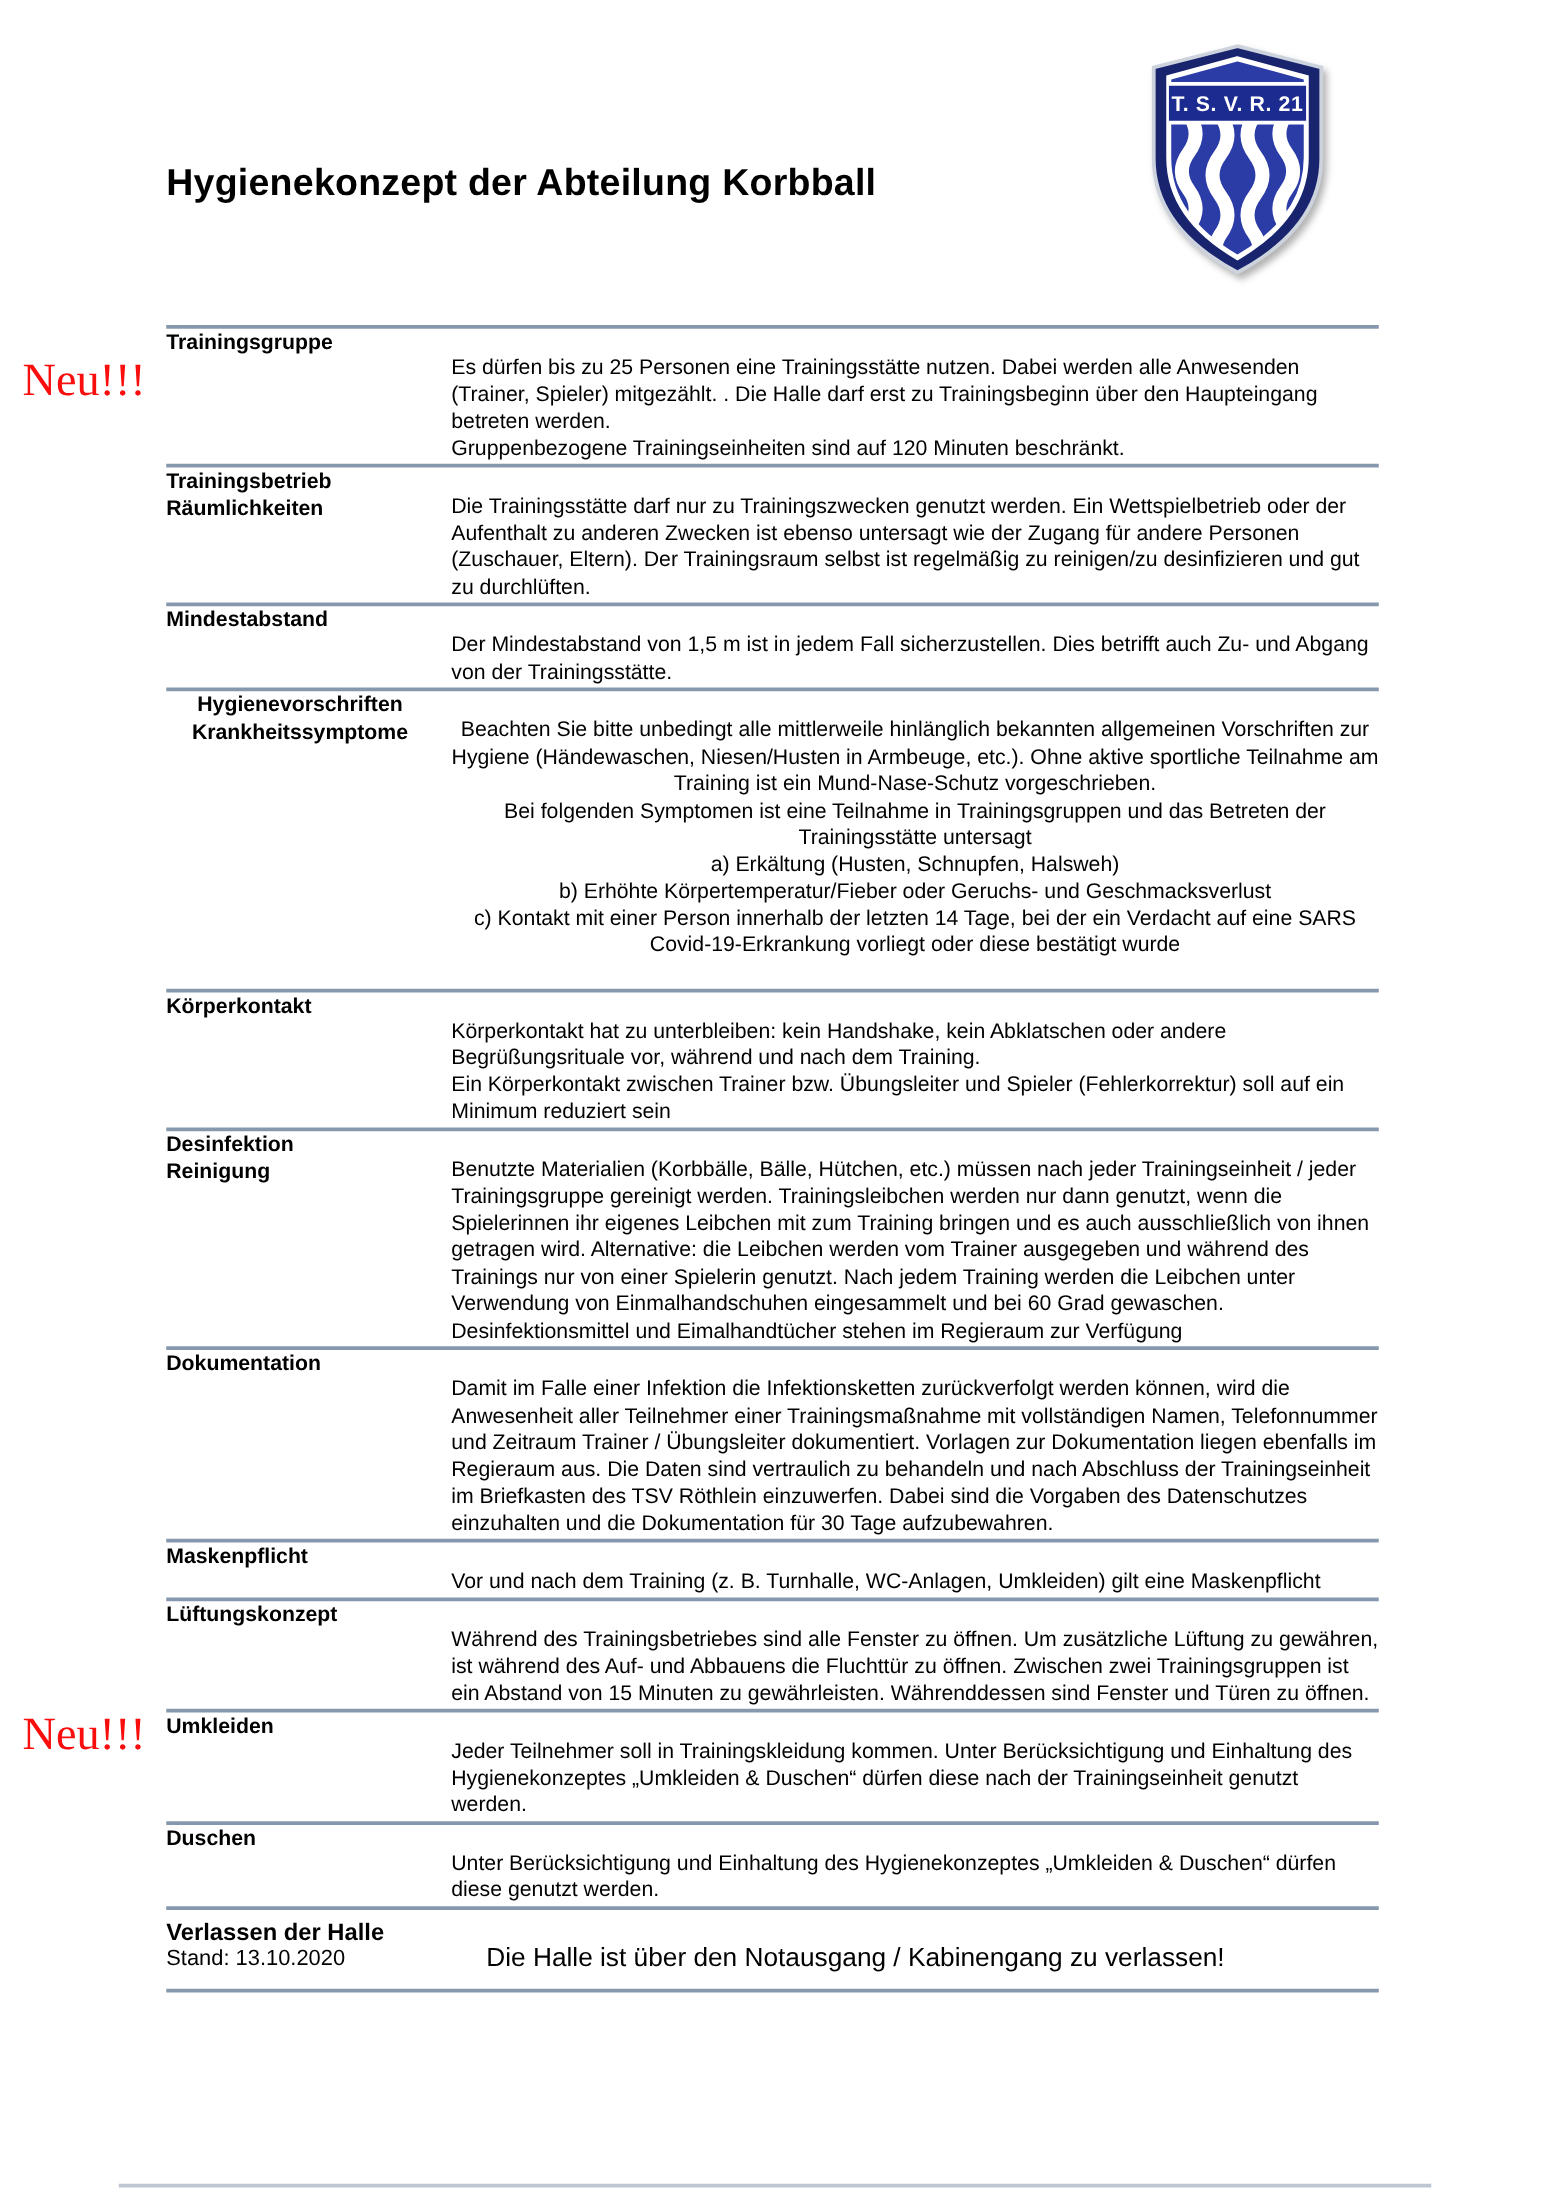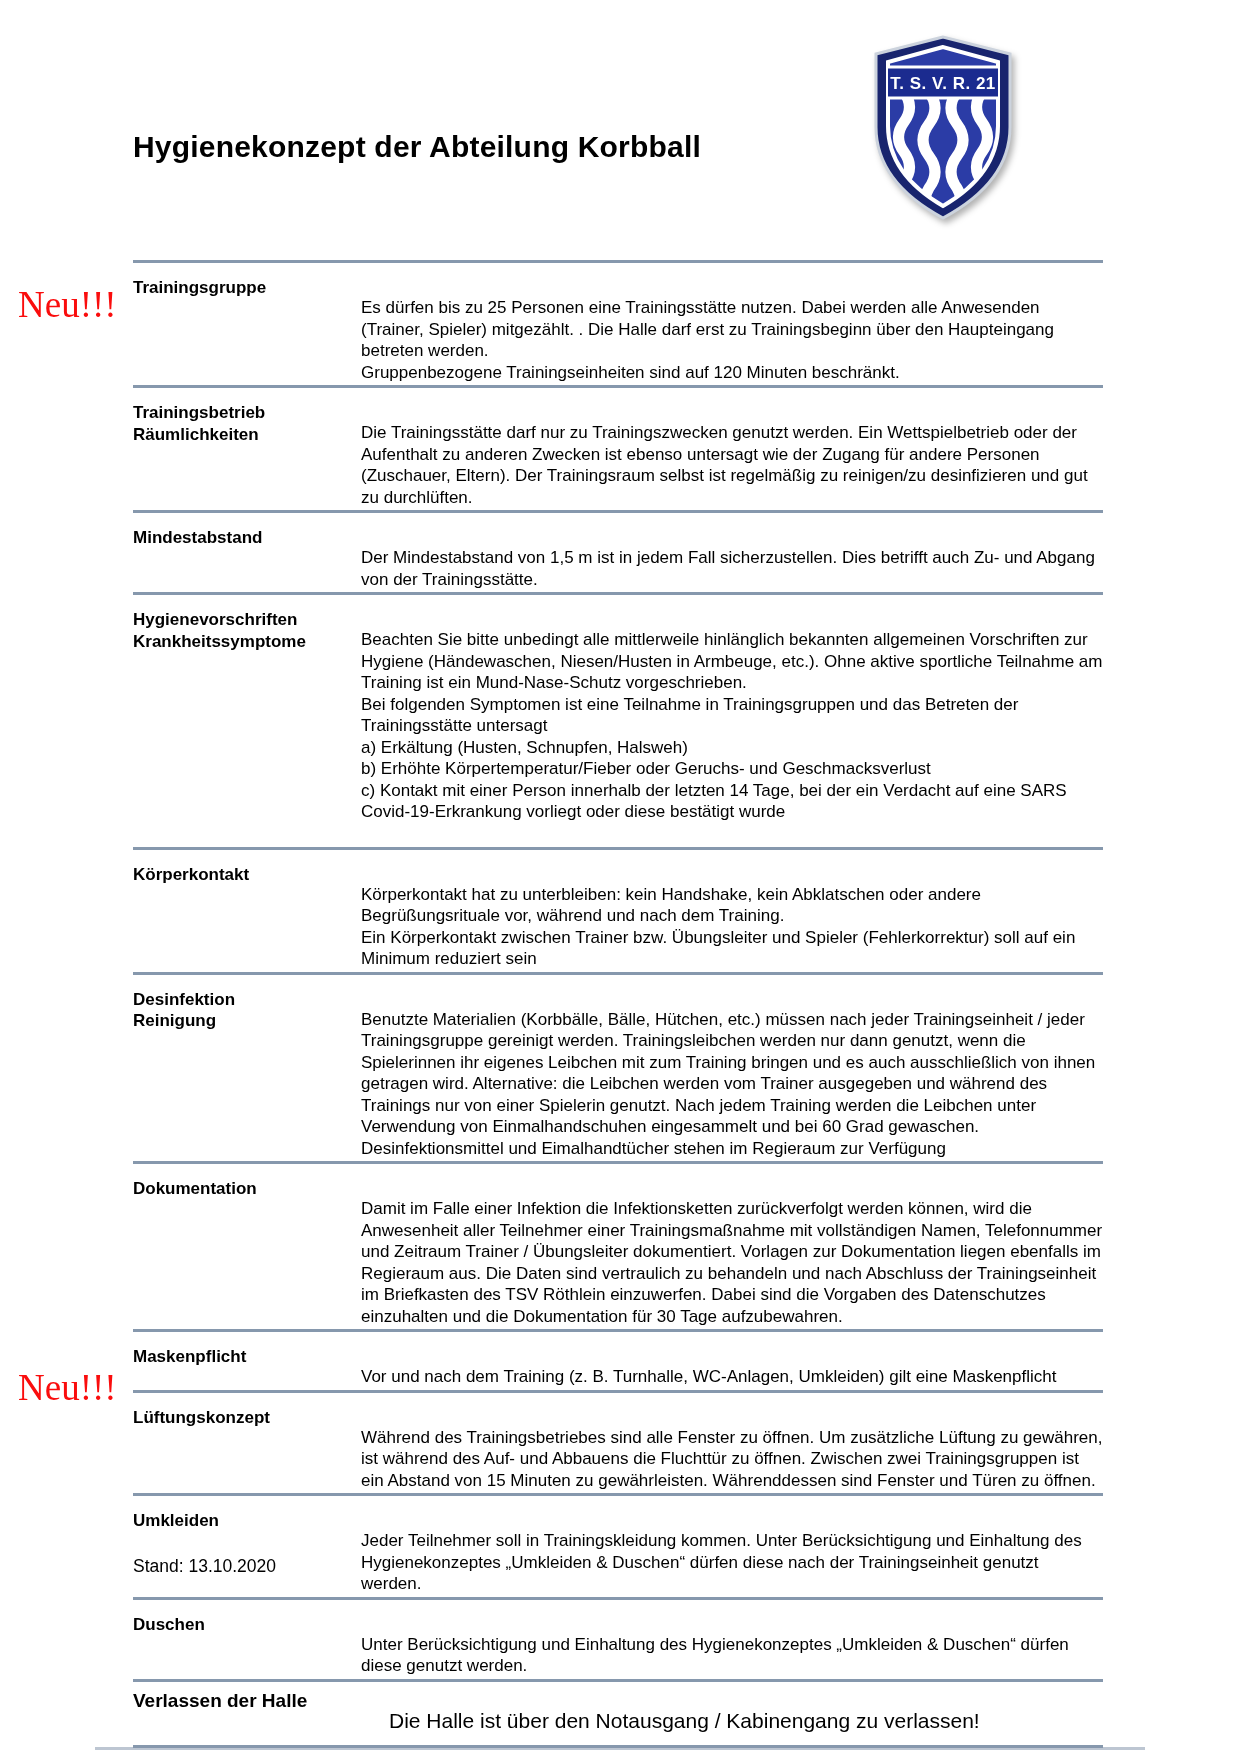--- a/index.html
+++ b/index.html
@@ -19,50 +19,50 @@
     font-family:"Liberation Sans",sans-serif;
     color:#000;
     overflow:hidden;
   }
   .doc-title{
     position:absolute;left:133px;top:130px;
     font-size:30px;font-weight:700;letter-spacing:0.2px;
     font-family:"Liberation Sans",sans-serif;
   }
   .crest{
-    position:absolute;left:868px;top:34px;width:150px;height:192px;
+    position:absolute;left:915px;top:34px;width:150px;height:192px;
     filter:drop-shadow(3px 4px 3px rgba(0,0,0,0.30));
   }
   .neu{
     position:absolute;left:18px;
     color:var(--accent-red);
     font-family:Liberation Serif, serif;
     font-size:37px;line-height:1.05;margin-top:20px;
   }
   .neu-top{top:266px;}
   .neu-bottom{top:1349px;}
   .doc-table{
     position:absolute;left:133px;top:260px;width:970px;
     border-bottom:3px solid var(--line-color);
   }
   .row{
     display:flex;
     border-top:3px solid var(--line-color);
-    padding:14px 0 2px 0;
+    padding:0 0 2px 0;
   }
   .cell{
     font-size:17px;line-height:21.5px;
     white-space:pre-line;
   }
   .label{
     flex:0 0 228px;width:228px;box-sizing:border-box;
     padding-right:14px;font-weight:700;
   }
   .content{flex:1;margin-top:20px;}
-  .spacer-after{padding-bottom:24px;}
+  .spacer-after{padding-bottom:24px;text-align:center;}
   .row-large{padding-top:8px;padding-bottom:14px;gap:28px;}
   .row-large .label{font-size:19px;}
   .row-large .content{font-size:21px;}
   .date-line{
     position:absolute;left:133px;top:1556px;
     font-size:17.5px;
   }
   .next-page-edge{
     position:absolute;left:95px;top:1747px;width:1050px;height:3px;
     background:var(--line-color);opacity:0.55;

